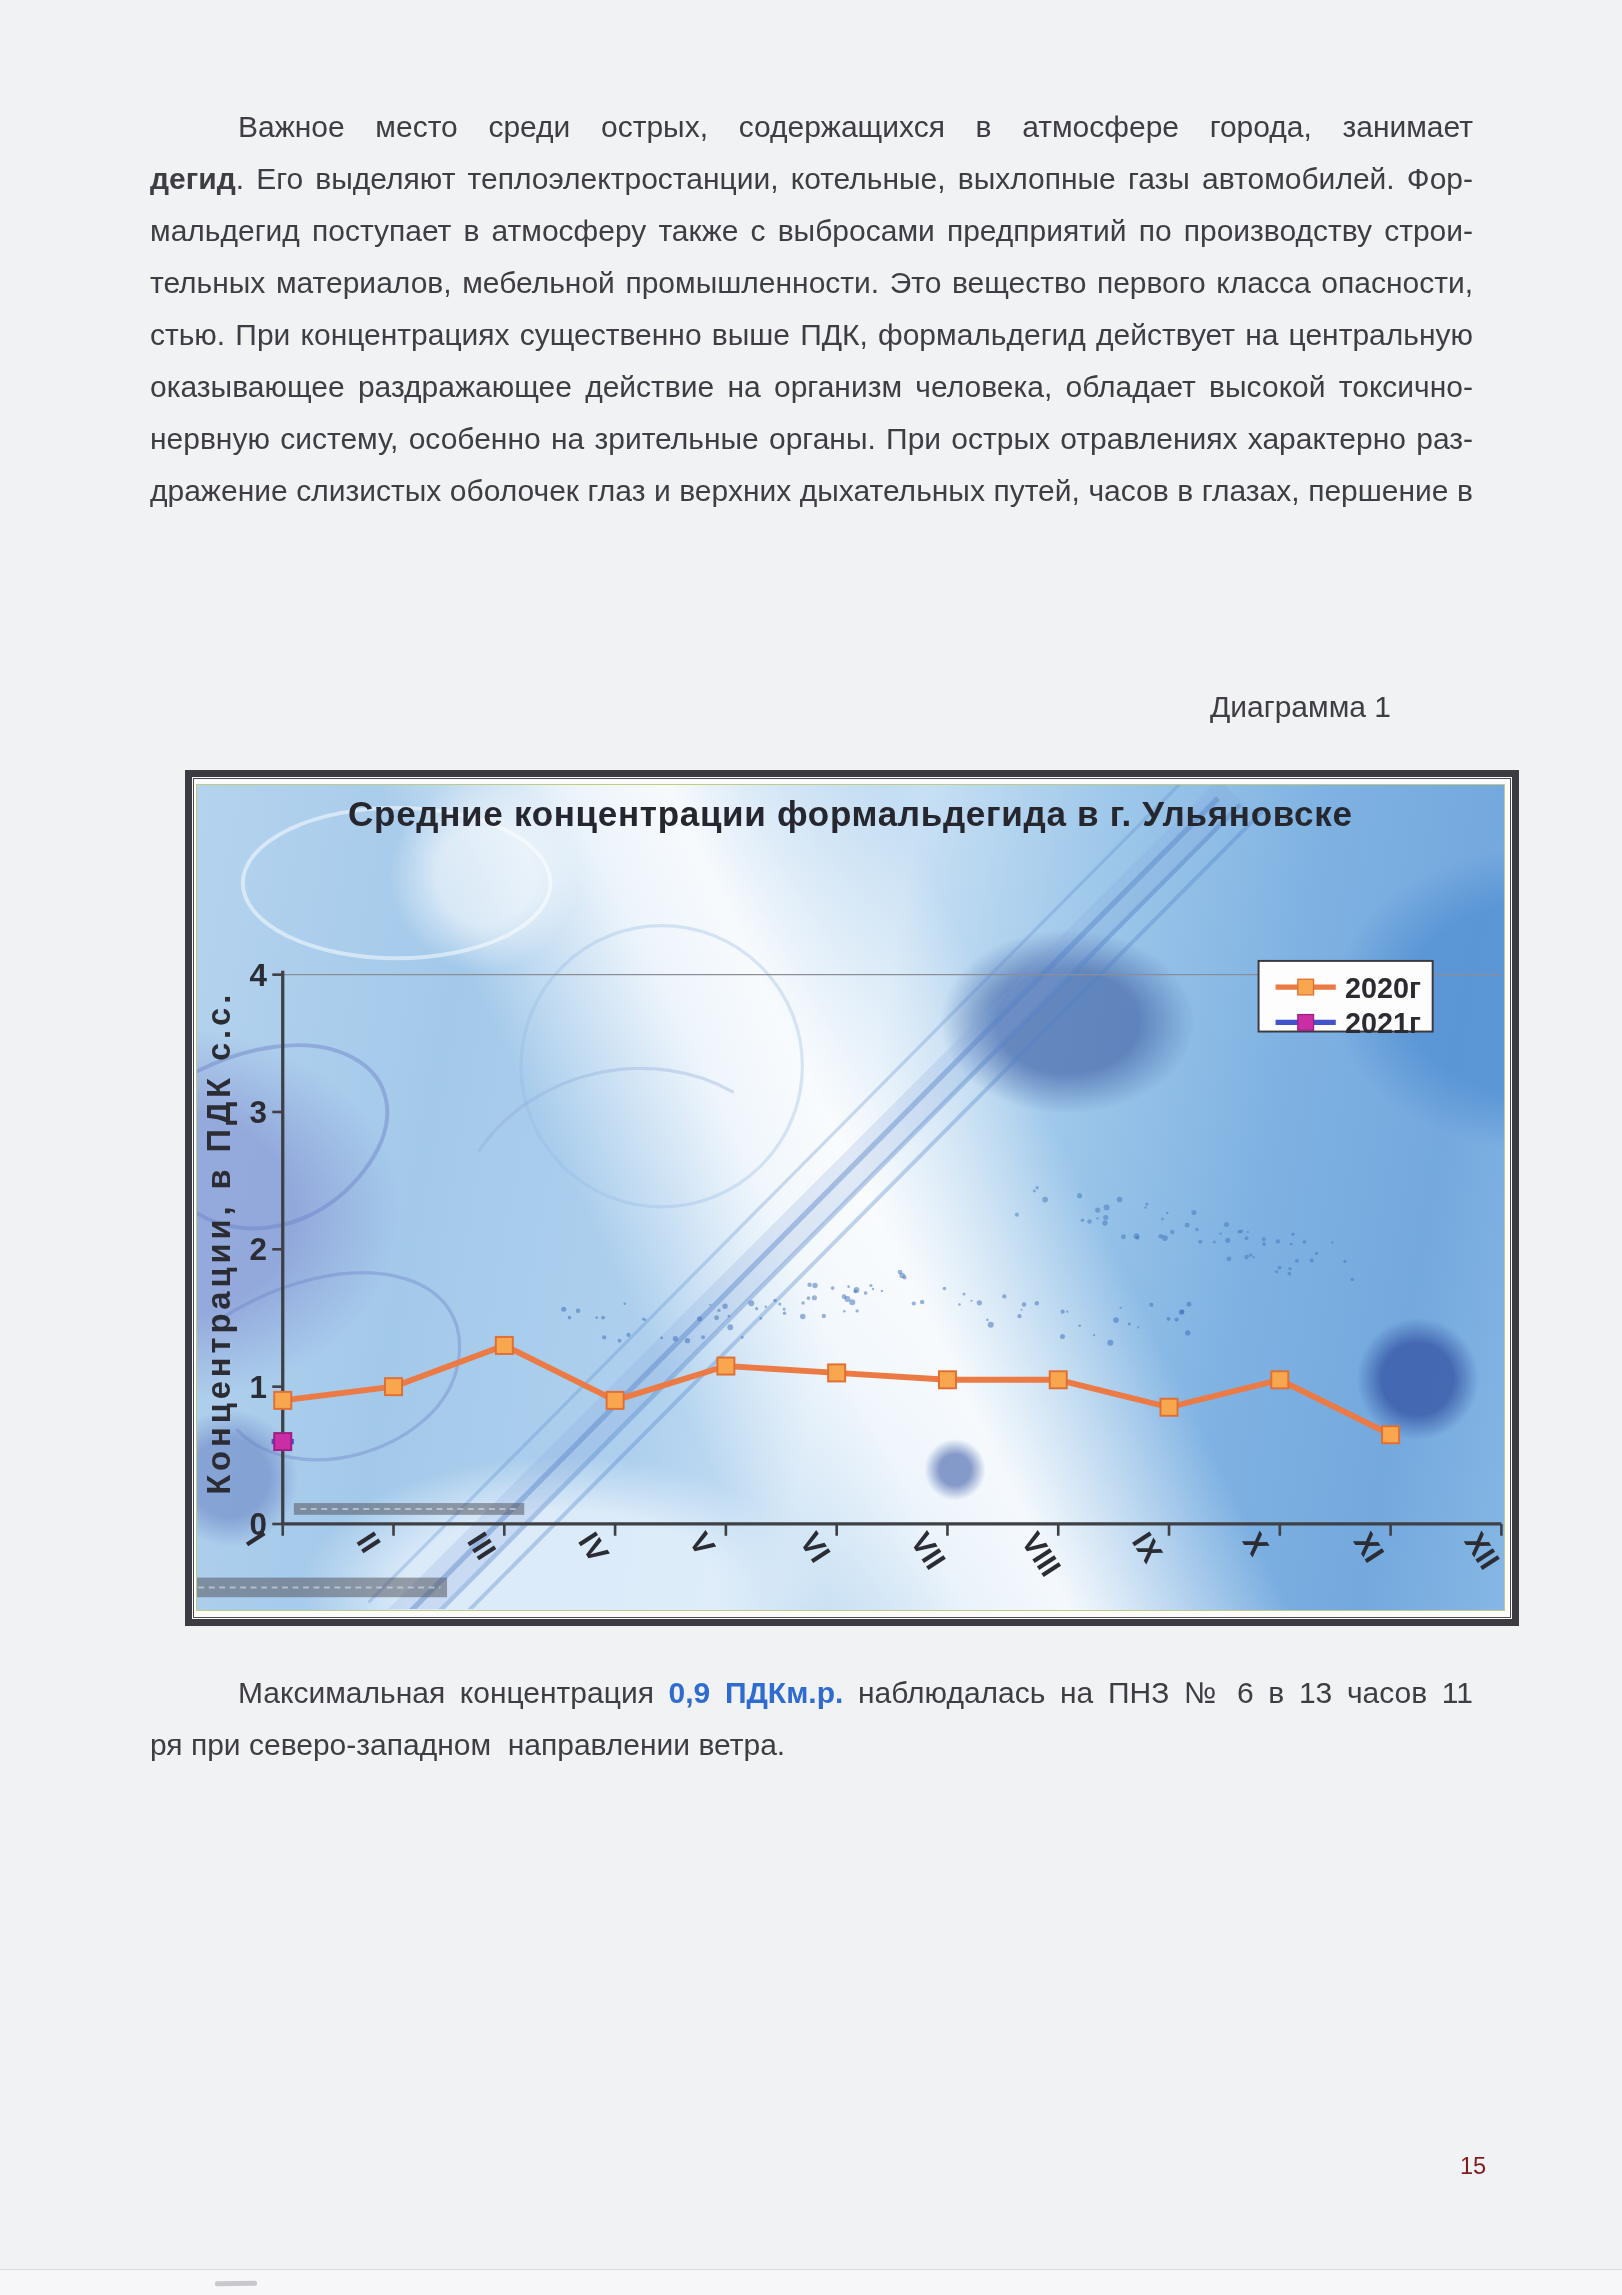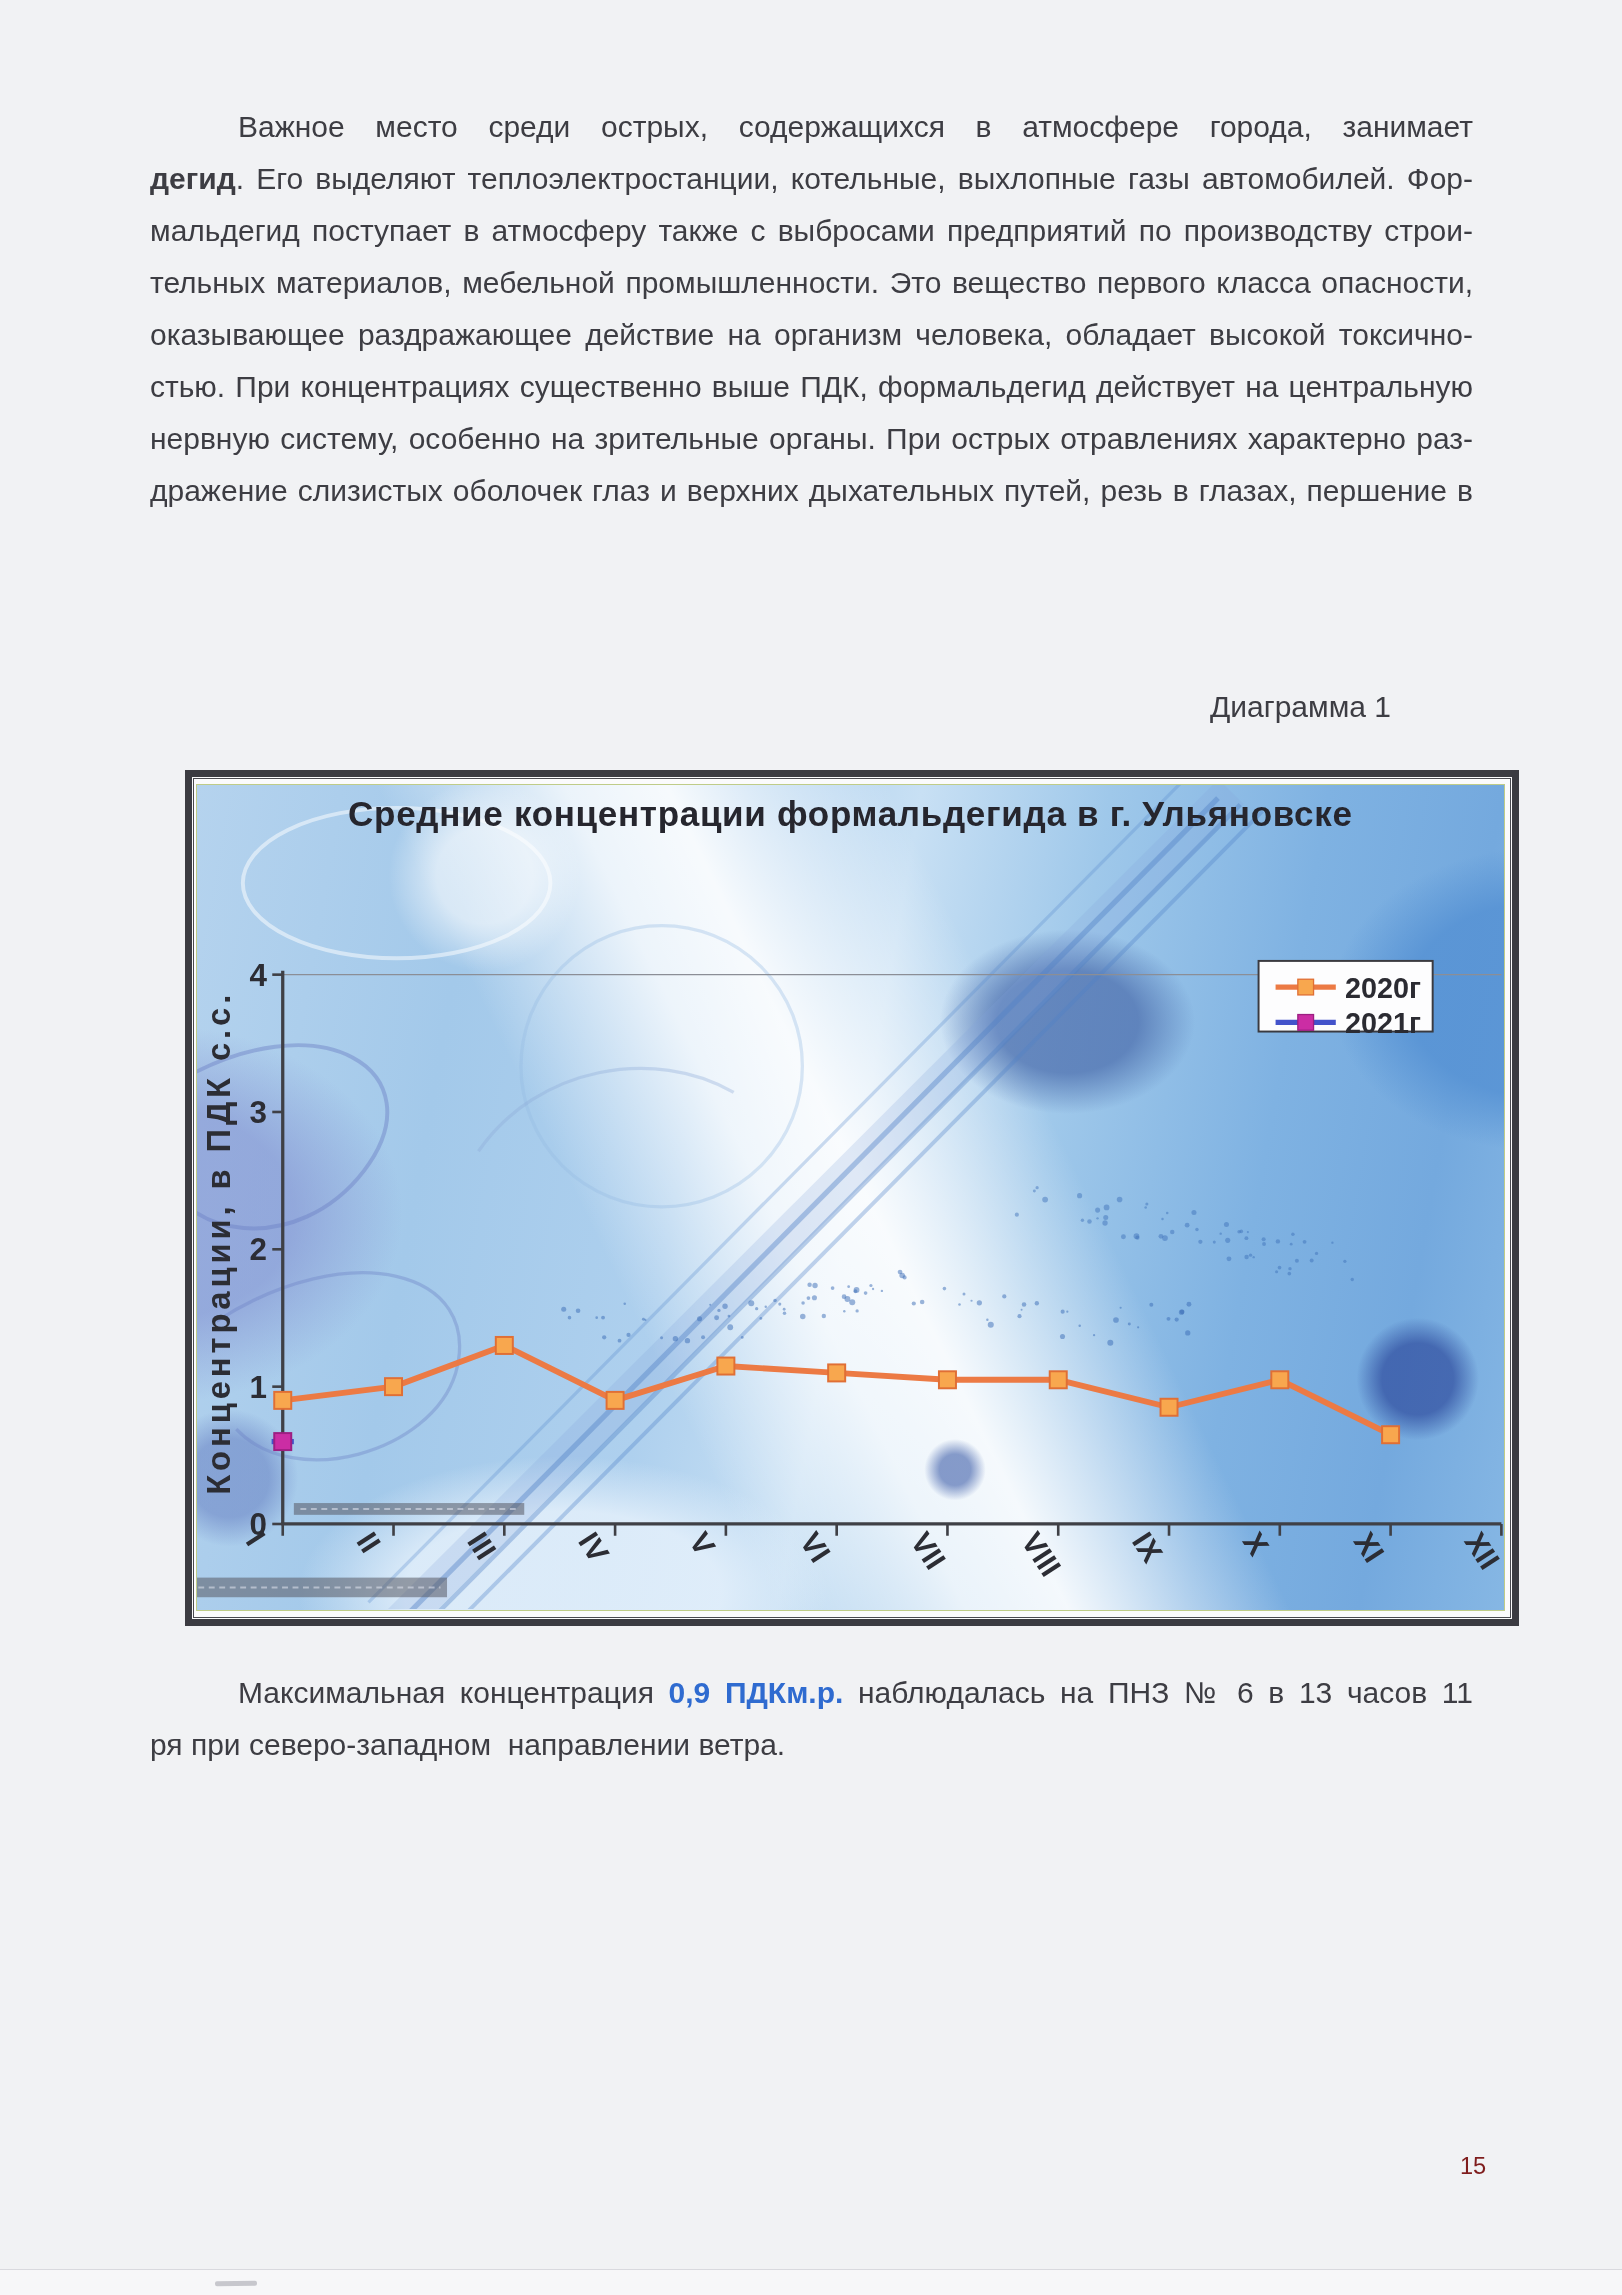--- a/index.html
+++ b/index.html
@@ -57,24 +57,24 @@
 </head>
 <body>
 
 <div id="page">
 
   <div class="para">
       <div class="jline"><span class="indent"></span><span>Важное место среди острых, содержащихся в атмосфере города, занимает </span></div>
       <div class="jline"><b>дегид</b><span>. Его выделяют теплоэлектростанции, котельные, выхлопные газы автомобилей. Фор-</span></div>
       <div class="jline"><span>мальдегид поступает в атмосферу также с выбросами предприятий по производству строи-</span></div>
       <div class="jline"><span>тельных материалов, мебельной промышленности. Это вещество первого класса опасности,</span></div>
+      <div class="jline"><span>стью. При концентрациях существенно выше ПДК, формальдегид действует на центральную</span></div>
       <div class="jline"><span>оказывающее раздражающее действие на организм человека, обладает высокой токсично-</span></div>
-      <div class="jline"><span>стью. При концентрациях существенно выше ПДК, формальдегид действует на центральную</span></div>
       <div class="jline"><span>нервную систему, особенно на зрительные органы. При острых отравлениях характерно раз-</span></div>
-      <div class="jline"><span>дражение слизистых оболочек глаз и верхних дыхательных путей, резь в глазах, першение в</span></div>
+      <div class="jline"><span>дражение слизистых оболочек глаз и верхних дыхательных путей, часов в глазах, першение в</span></div>
     </div>
 
   <div class="diagram-label">Диаграмма 1</div>
 
   <div class="frame-outer">
     <div class="frame-inner"></div>
     <div class="chart-canvas">
       <svg id="plot" viewBox="0 0 1997 1260" preserveAspectRatio="none">
 
         <g fill="none">

